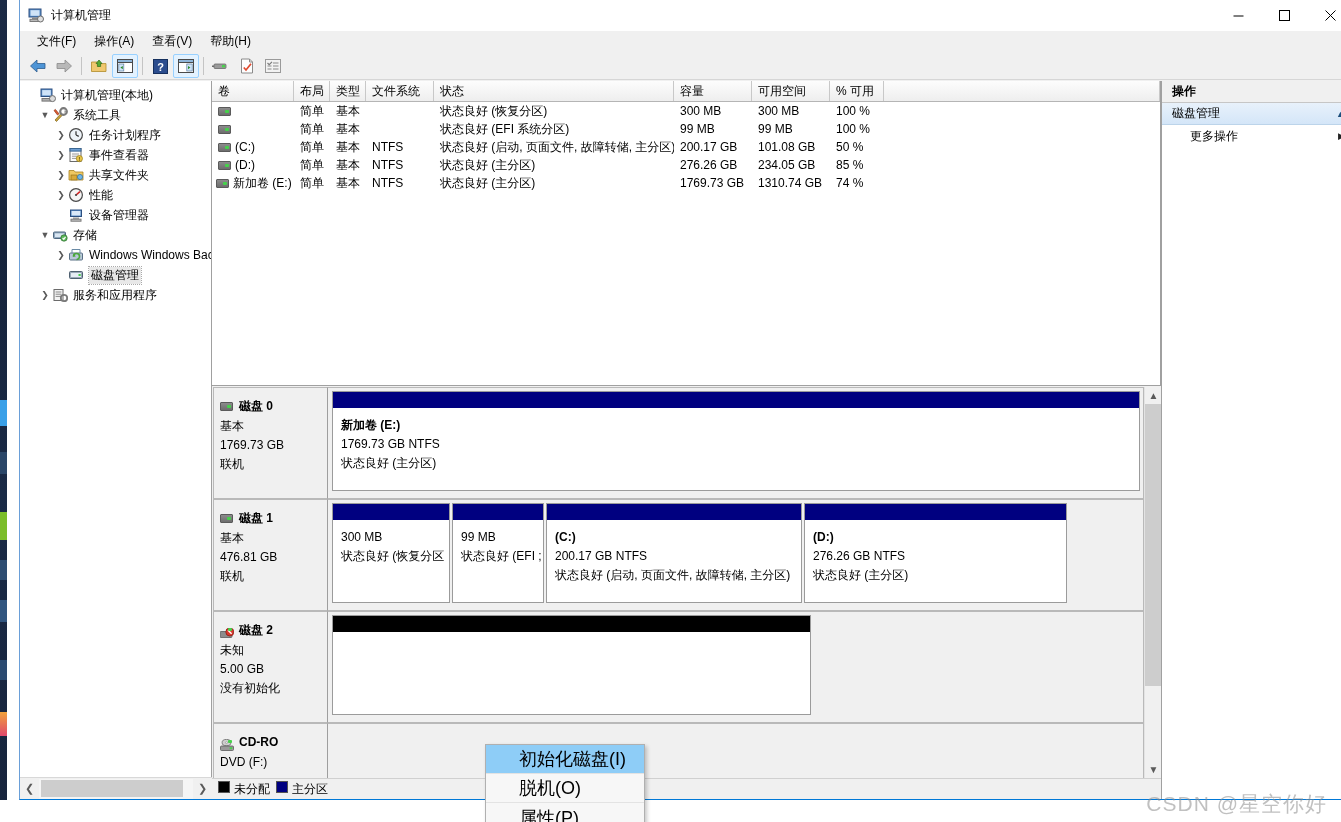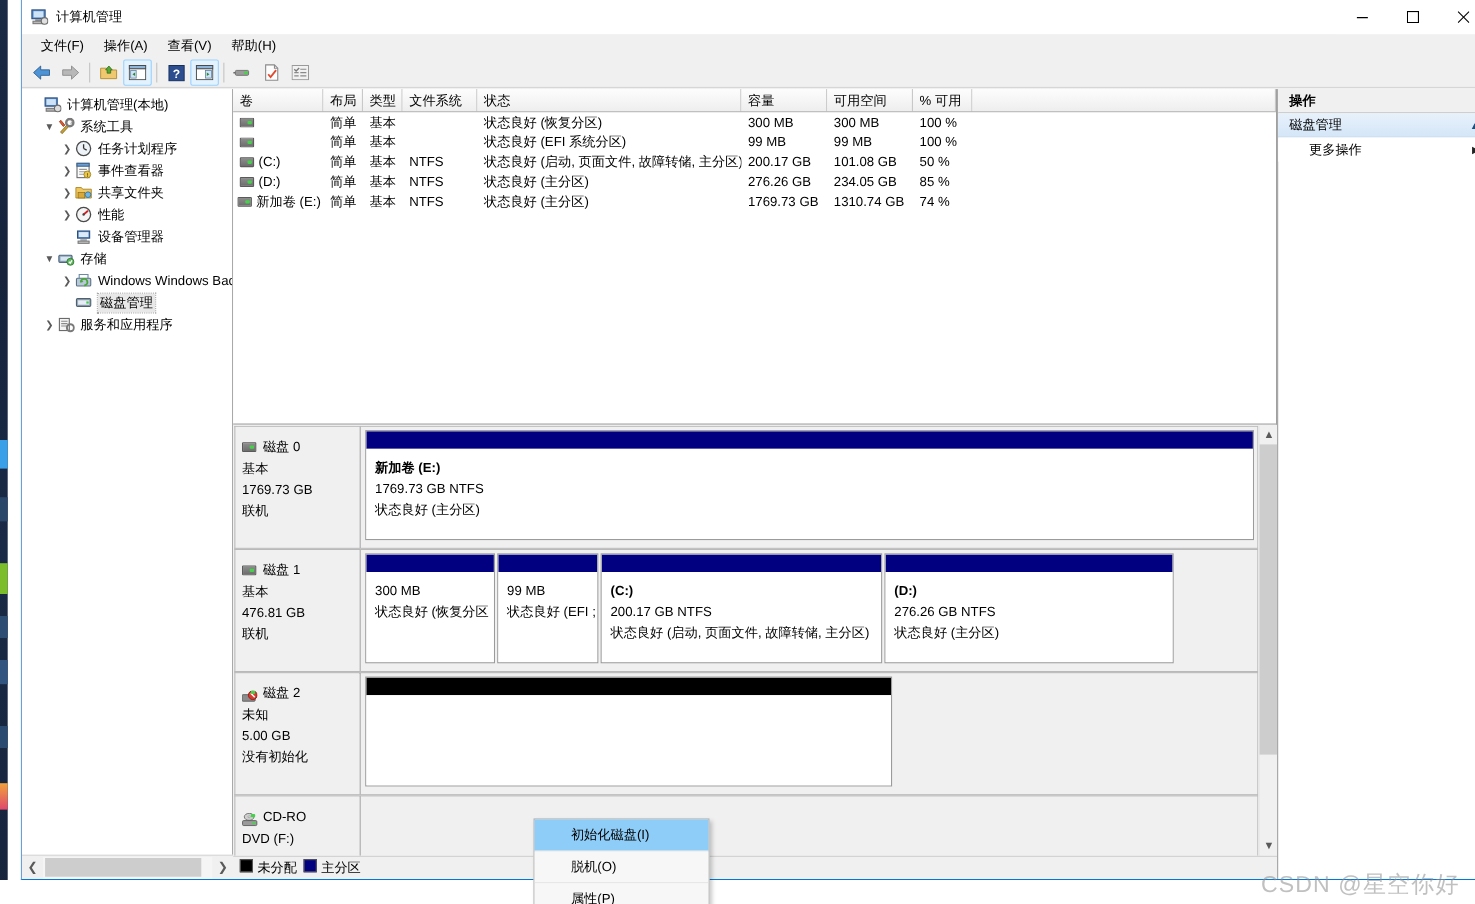--- a/index.html
+++ b/index.html
@@ -137,21 +137,21 @@
     position:absolute; left:0; top:306px; right:0; bottom:21px;
     background:#f0f0f0; border-left:none; overflow:hidden;
   }
   .disk-scrollarea { position:absolute; left:0; top:0; right:17px; bottom:0; overflow:hidden; }
   .disk-row { position:relative; height:112px; display:flex; }
   .disk-info {
     width:115px; flex:none; background:#f0f0f0; border:1px solid #b9b9b9;
     border-right:1px solid #9e9e9e; padding:8px 0 0 6px; font-size:12px; line-height:20px;
     margin-left:1px;
   }
-  .disk-title { display:flex; align-items:center; font-weight:normal; margin-bottom:1px; }
+  .disk-title { display:flex; align-items:center; font-weight:bold; margin-bottom:1px; }
   .disk-title .d-ico {
     width:13px; height:9px; margin-right:6px; flex:none;
     background:linear-gradient(180deg,#8c8c8c,#6d6d6d); border:1px solid #5a5a5a; border-radius:1px;
     position:relative;
   }
   .disk-title .d-ico::after {
     content:""; position:absolute; right:1px; top:2px; width:4px; height:3px; background:#45d24a; border-radius:1px;
   }
   .disk-title .d-ico.warn { background:none; border:none; }
   .d-meta { font-size:12px; line-height:19px; }
@@ -221,21 +221,21 @@
 
   
   .ctx-menu {
     position:absolute; left:273px; top:663px; width:160px;
     background:#f7f7f7; border:1px solid #b0b0b0;
     box-shadow:2px 2px 4px rgba(0,0,0,.22);
     padding:0; z-index:60;
   }
   .ctx-item {
     height:29px; display:flex; align-items:center; padding-left:33px;
-    font-size:12px; color:#000; cursor:default; background:#f7f7f7;
+    font-size:18px; color:#000; cursor:default; background:#f7f7f7;
     border-bottom:1px solid #e3e3e3;
   }
   .ctx-item:last-child { border-bottom:none; }
   .ctx-item.highlight { background:#8ecdf7; }
 
   
   .watermark {
     position:absolute; right:14px; bottom:4px; z-index:80;
     font-size:21px; color:rgba(140,140,140,.55);
     font-family:"Liberation Sans", sans-serif;

